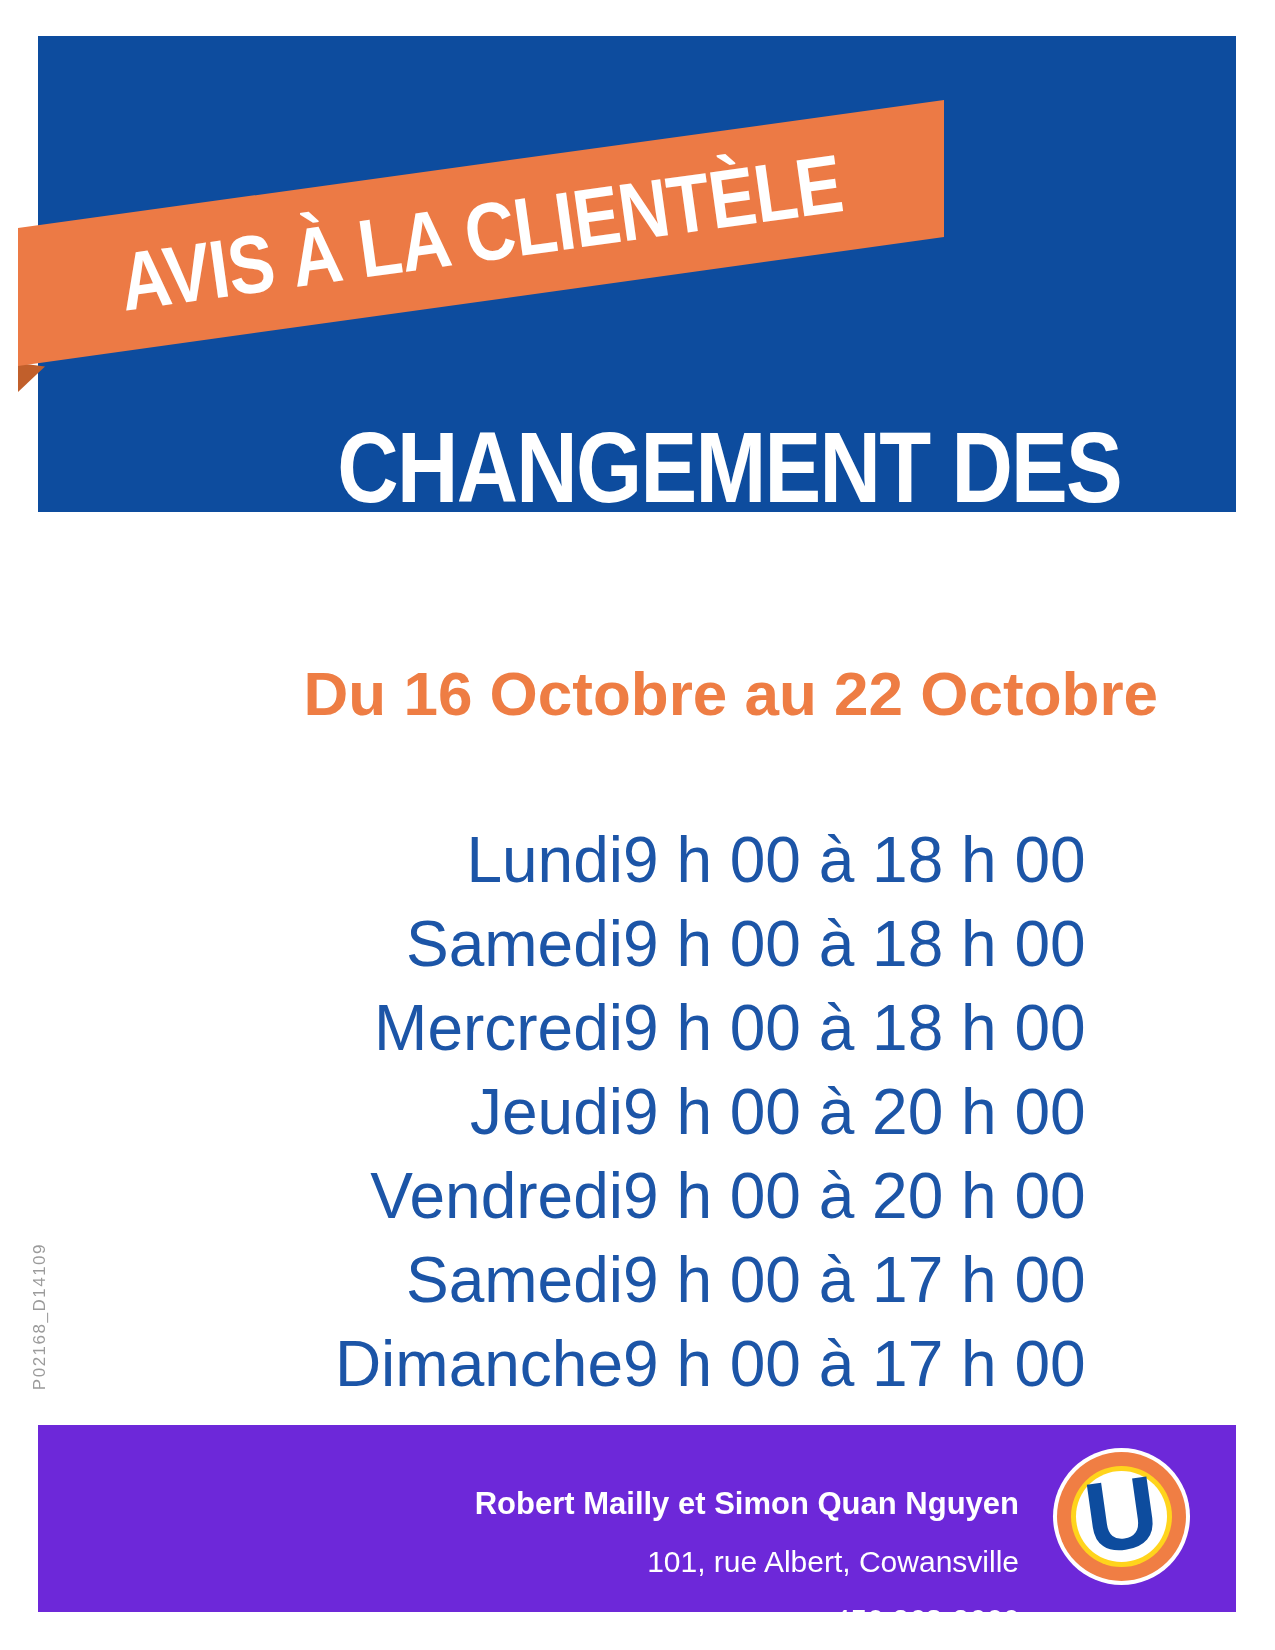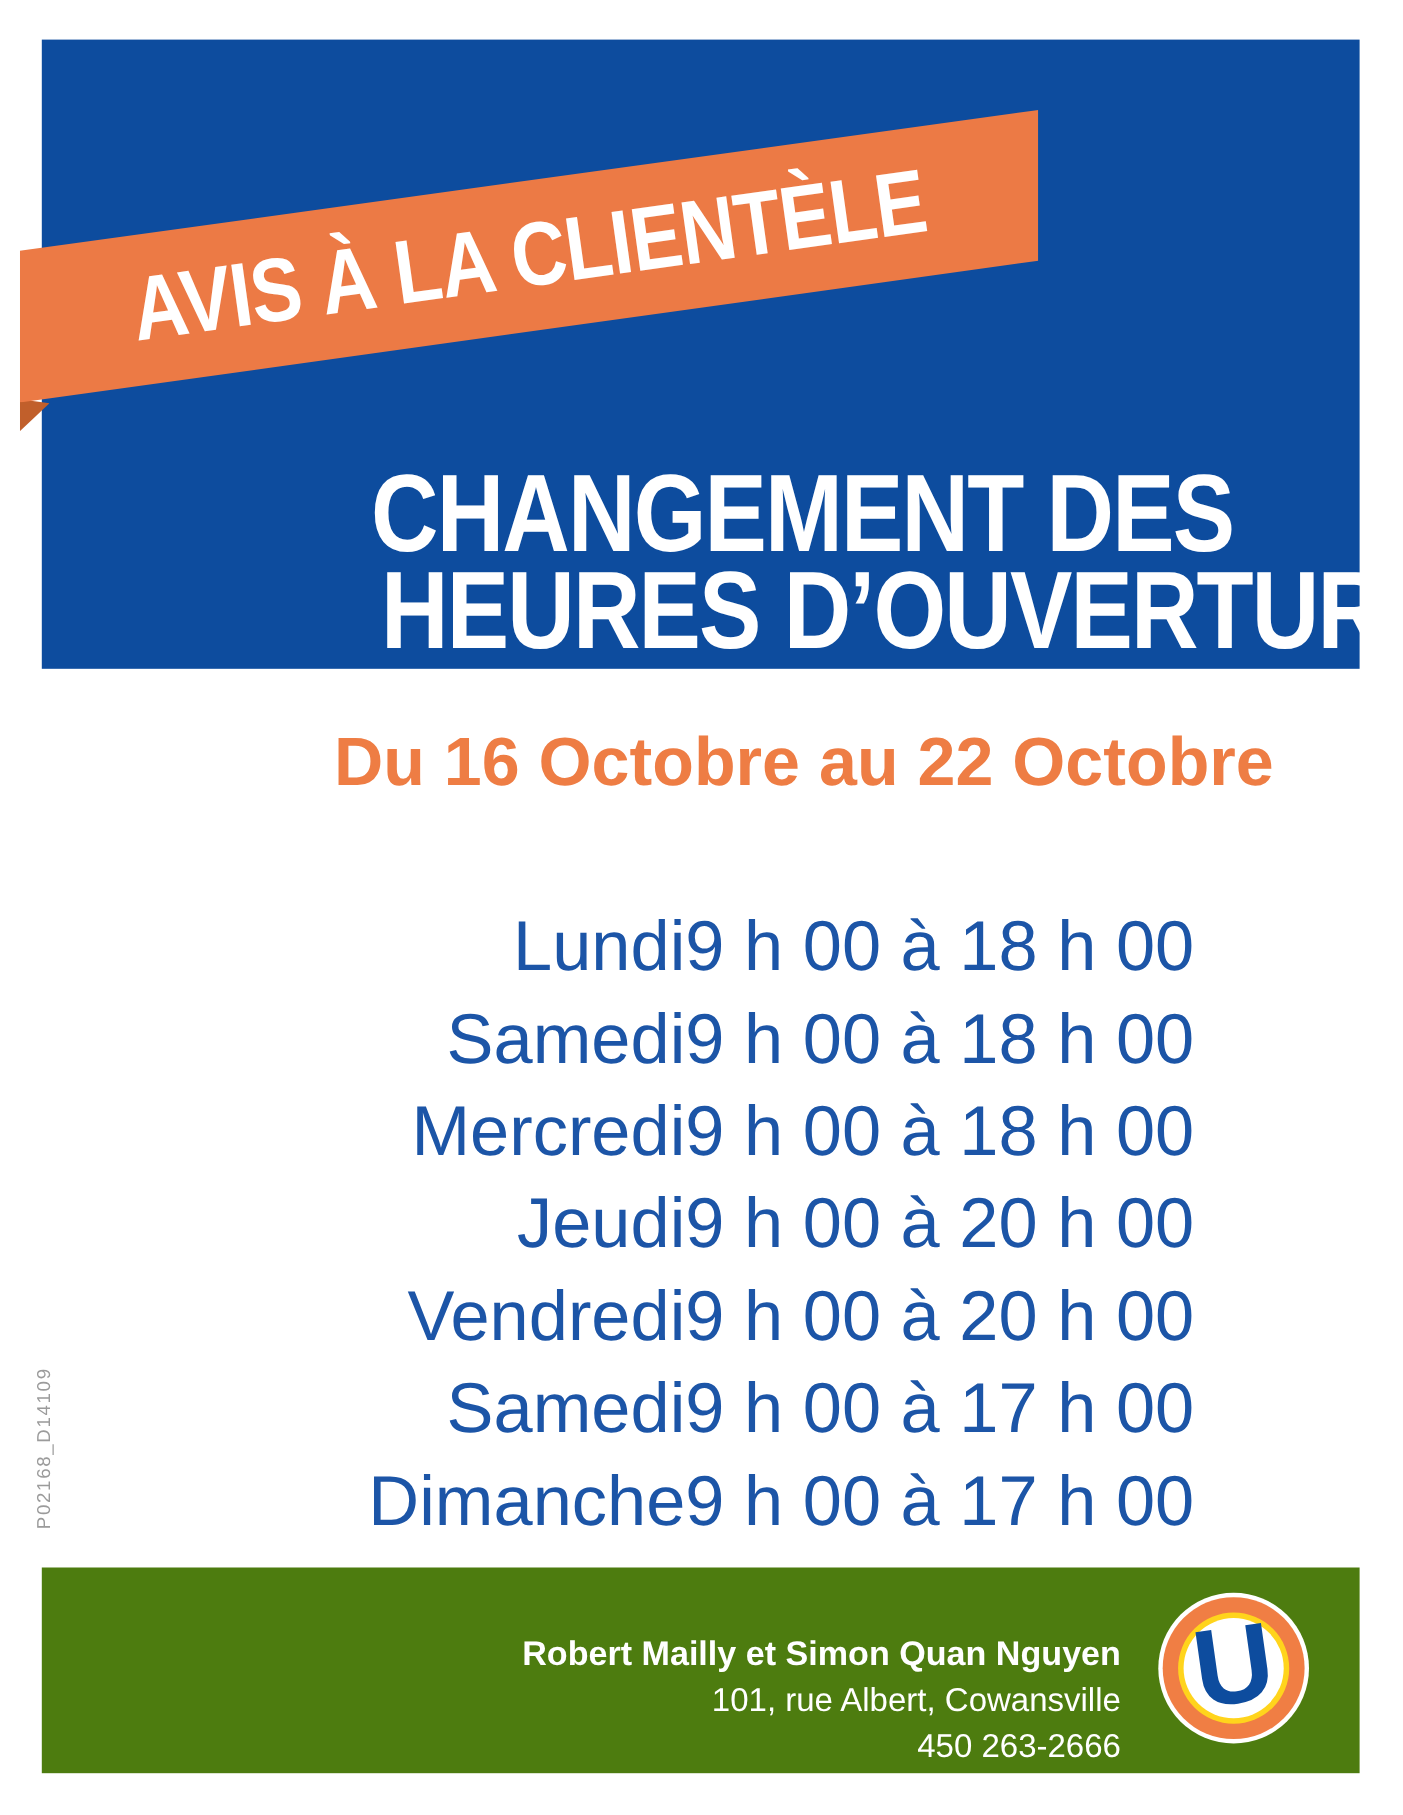--- a/index.html
+++ b/index.html
@@ -2,21 +2,21 @@
 <html><head>
 <meta charset="utf-8">
 <style>
   html,body{margin:0;padding:0;background:#ffffff;}
   .page{
     position:relative;width:1275px;height:1650px;background:#ffffff;overflow:hidden;
     font-family:"Liberation Sans","DejaVu Sans",sans-serif;
   }
   
   .header-panel{
-    position:absolute;left:38px;top:36px;width:1198px;height:572px;
+    position:absolute;left:38px;top:36px;width:1198px;height:476px;
     background:#0D4C9E;z-index:1;
   }
   .ribbon{
     position:absolute;left:18px;top:100px;width:926px;height:266px;
     background:#EC7A45;z-index:3;
     clip-path:polygon(0px 128px,926px 0px,926px 137px,0px 266px);
   }
   .ribbon-fold{
     position:absolute;left:18px;top:363px;width:27px;height:29px;
     background:#C15F2B;z-index:2;
@@ -49,25 +49,25 @@
   .srow .day{width:585px;text-align:right;color:#1C55A7;}
   .srow .hours{color:#1C55A7;white-space:nowrap;}
   .doc-code{
     position:absolute;left:30px;top:1243px;
     writing-mode:vertical-rl;transform:rotate(180deg);
     font-size:17px;letter-spacing:1.5px;color:#9B9B9B;
   }
   
   .footer-panel{
     position:absolute;left:38px;top:1425px;width:1198px;height:187px;
-    background:#4d7c0f;z-index:1;
+    background:#6d28d9;z-index:1;
   }
   .footer-text{position:absolute;right:217px;top:58px;text-align:right;color:#ffffff;}
   .footer-owners{font-size:31px;font-weight:700;line-height:42px;}
-  .footer-address,.footer-phone{font-size:30px;font-weight:400;line-height:42px;}
+  .footer-address,.footer-phone{font-size:30px;font-weight:400;line-height:42px;margin-top:16px;}
   .store-logo{
     position:absolute;left:1015px;top:23px;width:137px;height:137px;
     background:#ffffff;border-radius:50%;
   }
   .lring-o{position:absolute;inset:4px;background:#F07E44;border-radius:50%;}
   .lring-y{position:absolute;inset:18px;background:#FFD41C;border-radius:50%;}
   .ldisc{position:absolute;inset:23px;background:#ffffff;border-radius:50%;}
   .lletter{
     position:absolute;inset:0;display:flex;align-items:center;justify-content:center;
     font-size:100px;font-weight:700;color:#0D4C9E;

